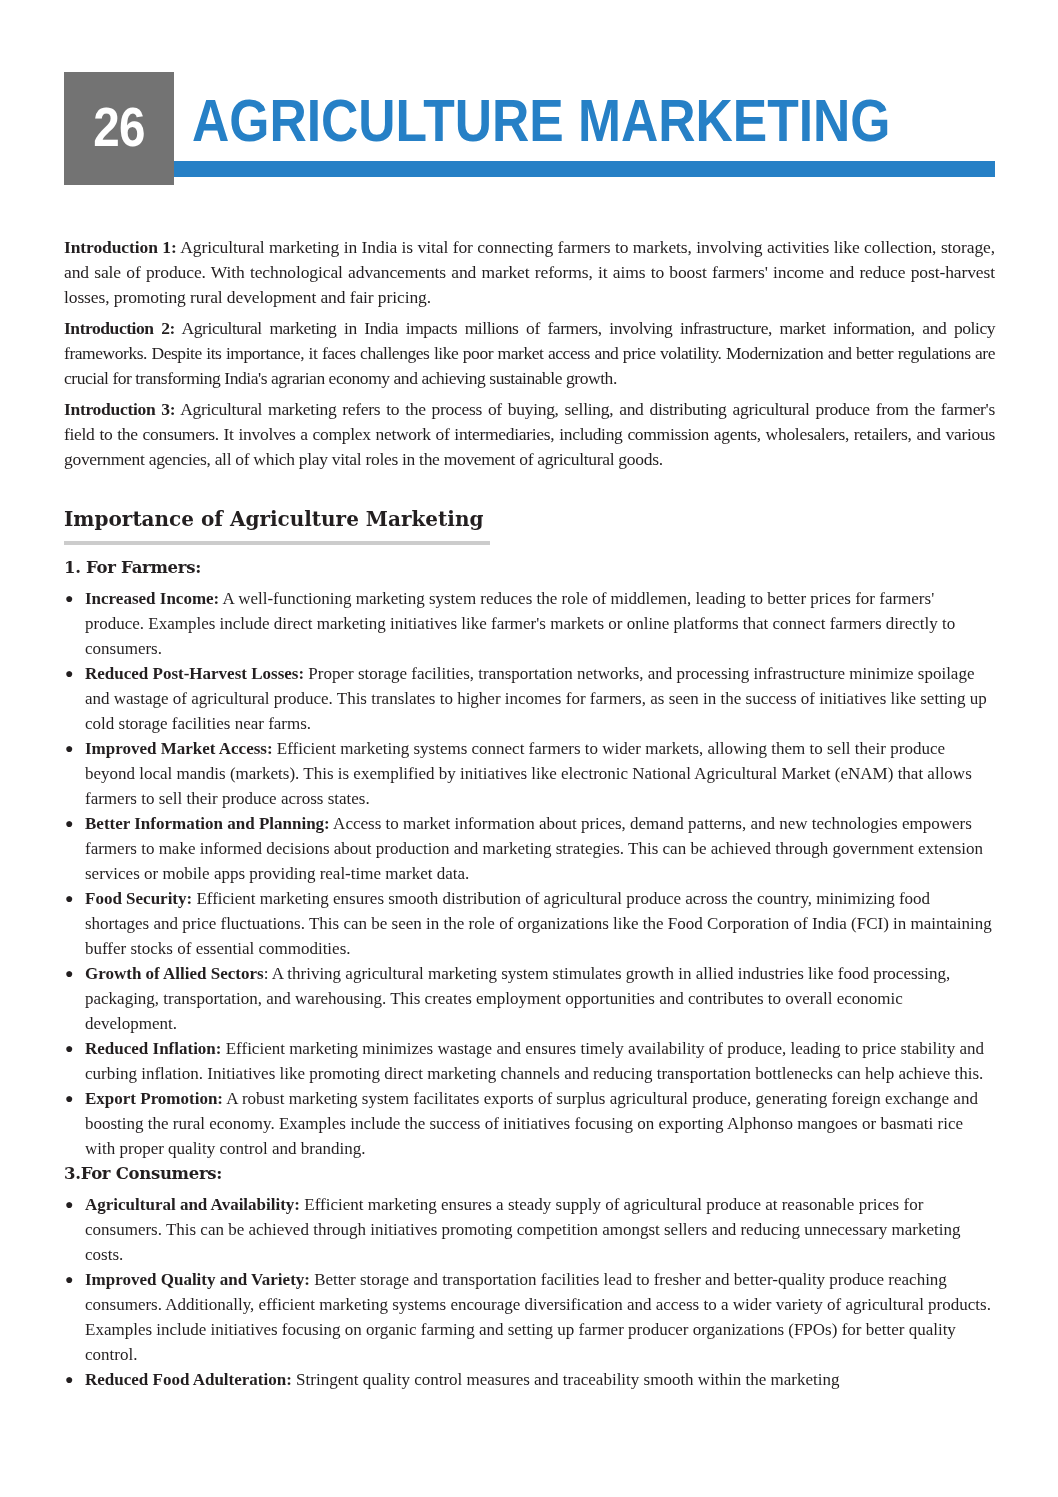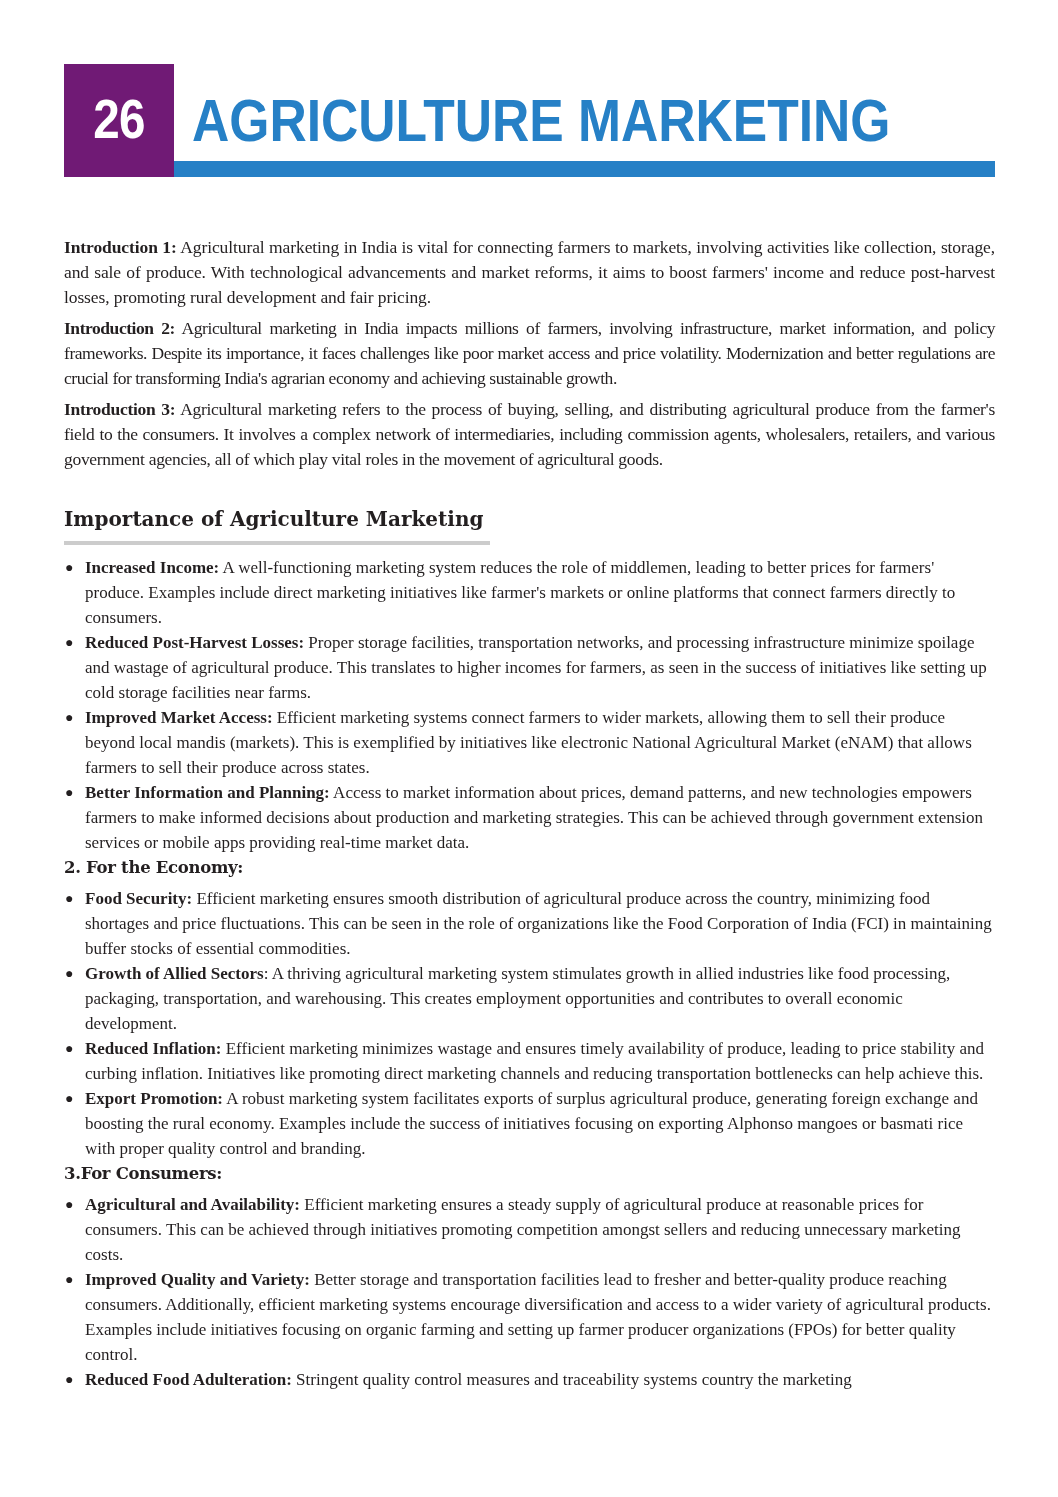--- a/index.html
+++ b/index.html
@@ -1,19 +1,19 @@
 <!DOCTYPE html>
 <html><head>
 <meta charset="utf-8">
 <style>
   html, body { margin: 0; padding: 0; background: #ffffff; }
   body { width: 1058px; height: 1497px; position: relative; overflow: hidden;
          font-family: "DejaVu Serif", "Liberation Serif", serif; color: #231f20; }
   .header { position: absolute; left: 64px; top: 64px; width: 931px; height: 113px; }
-  .num-box { position: absolute; left: 0; top: 0; width: 110px; height: 113px; background: #701a75; }
+  .num-box { position: absolute; left: 0; top: 8px; width: 110px; height: 113px; background: #737373; }
   .num { position: absolute; left: 0; top: 22px; width: 110px; text-align: center;
          font-family: "Liberation Sans", sans-serif; font-weight: bold; font-size: 56px;
          color: #ffffff; transform: scaleX(0.85); letter-spacing: -1px; }
   .title { position: absolute; left: 128px; top: 22px; font-family: "Liberation Sans", sans-serif;
            font-weight: bold; font-size: 60px; color: #2680c6; white-space: nowrap;
            transform: scaleX(0.86); transform-origin: left top; letter-spacing: 0px; }
   .title-bar { position: absolute; left: 110px; top: 97px; width: 821px; height: 16px; background: #2680c6; }
 
   .content { position: absolute; left: 64px; top: 207px; width: 931px;
              font-family: "Liberation Serif", serif; font-size: 17.5px; line-height: 25px; margin-top: 28px; }
@@ -41,34 +41,34 @@
 </div>
 
 <div class="content">
   <p class="intro"><b>Introduction 1:</b><span> Agricultural marketing in India is vital for connecting farmers to markets, involving activities like collection, storage, and sale of produce. With technological advancements and market reforms, it aims to boost farmers' income and reduce post-harvest losses, promoting rural development and fair pricing.</span></p>
   <p class="intro" style="letter-spacing:-0.45px;"><b>Introduction 2:</b><span> Agricultural marketing in India impacts millions of farmers, involving infrastructure, market information, and policy frameworks. Despite its importance, it faces challenges like poor market access and price volatility. Modernization and better regulations are crucial for transforming India's agrarian economy and achieving sustainable growth.</span></p>
   <p class="intro" style="letter-spacing:-0.3px;"><b>Introduction 3:</b><span> Agricultural marketing refers to the process of buying, selling, and distributing agricultural produce from the farmer's field to the consumers. It involves a complex network of intermediaries, including commission agents, wholesalers, retailers, and various government agencies, all of which play vital roles in the movement of agricultural goods.</span></p>
 
   <div class="sec-title">Importance of Agriculture Marketing</div>
   <div class="sec-rule"></div>
 
+  <div class="sub">1. For Farmers:</div>
   <ul class="items">
     <li><span class="bullet">●</span><b>Increased Income:</b><span> A well-functioning marketing system reduces the role of middlemen, leading to better prices for farmers' produce. Examples include direct marketing initiatives like farmer's markets or online platforms that connect farmers directly to consumers.</span></li>
     <li><span class="bullet">●</span><b>Reduced Post-Harvest Losses:</b><span> Proper storage facilities, transportation networks, and processing infrastructure minimize spoilage and wastage of agricultural produce. This translates to higher incomes for farmers, as seen in the success of initiatives like setting up cold storage facilities near farms.</span></li>
     <li><span class="bullet">●</span><b>Improved Market Access:</b><span> Efficient marketing systems connect farmers to wider markets, allowing them to sell their produce beyond local mandis (markets). This is exemplified by initiatives like electronic National Agricultural Market (eNAM) that allows farmers to sell their produce across states.</span></li>
     <li><span class="bullet">●</span><b>Better Information and Planning:</b><span> Access to market information about prices, demand patterns, and new technologies empowers farmers to make informed decisions about production and marketing strategies. This can be achieved through government extension services or mobile apps providing real-time market data.</span></li>
   </ul>
 
-  <div class="sub">2. For the Economy:</div>
   <ul class="items">
     <li><span class="bullet">●</span><b>Food Security:</b><span> Efficient marketing ensures smooth distribution of agricultural produce across the country, minimizing food shortages and price fluctuations. This can be seen in the role of organizations like the Food Corporation of India (FCI) in maintaining buffer stocks of essential commodities.</span></li>
     <li><span class="bullet">●</span><b>Growth of Allied Sectors</b><span>: A thriving agricultural marketing system stimulates growth in allied industries like food processing, packaging, transportation, and warehousing. This creates employment opportunities and contributes to overall economic development.</span></li>
     <li><span class="bullet">●</span><b>Reduced Inflation:</b><span> Efficient marketing minimizes wastage and ensures timely availability of produce, leading to price stability and curbing inflation. Initiatives like promoting direct marketing channels and reducing transportation bottlenecks can help achieve this.</span></li>
     <li><span class="bullet">●</span><b>Export Promotion:</b><span> A robust marketing system facilitates exports of surplus agricultural produce, generating foreign exchange and boosting the rural economy. Examples include the success of initiatives focusing on exporting Alphonso mangoes or basmati rice with proper quality control and branding.</span></li>
   </ul>
 
   <div class="sub">3.For Consumers:</div>
   <ul class="items">
     <li><span class="bullet">●</span><b>Agricultural and Availability:</b><span> Efficient marketing ensures a steady supply of agricultural produce at reasonable prices for consumers. This can be achieved through initiatives promoting competition amongst sellers and reducing unnecessary marketing costs.</span></li>
     <li><span class="bullet">●</span><b>Improved Quality and Variety:</b><span> Better storage and transportation facilities lead to fresher and better-quality produce reaching consumers. Additionally, efficient marketing systems encourage diversification and access to a wider variety of agricultural products. Examples include initiatives focusing on organic farming and setting up farmer producer organizations (FPOs) for better quality control.</span></li>
-    <li><span class="bullet">●</span><b>Reduced Food Adulteration:</b><span> Stringent quality control measures and traceability systems country the marketing</span></li>
+    <li><span class="bullet">●</span><b>Reduced Food Adulteration:</b><span> Stringent quality control measures and traceability smooth within the marketing</span></li>
   </ul>
 </div>
 
 </body></html>

